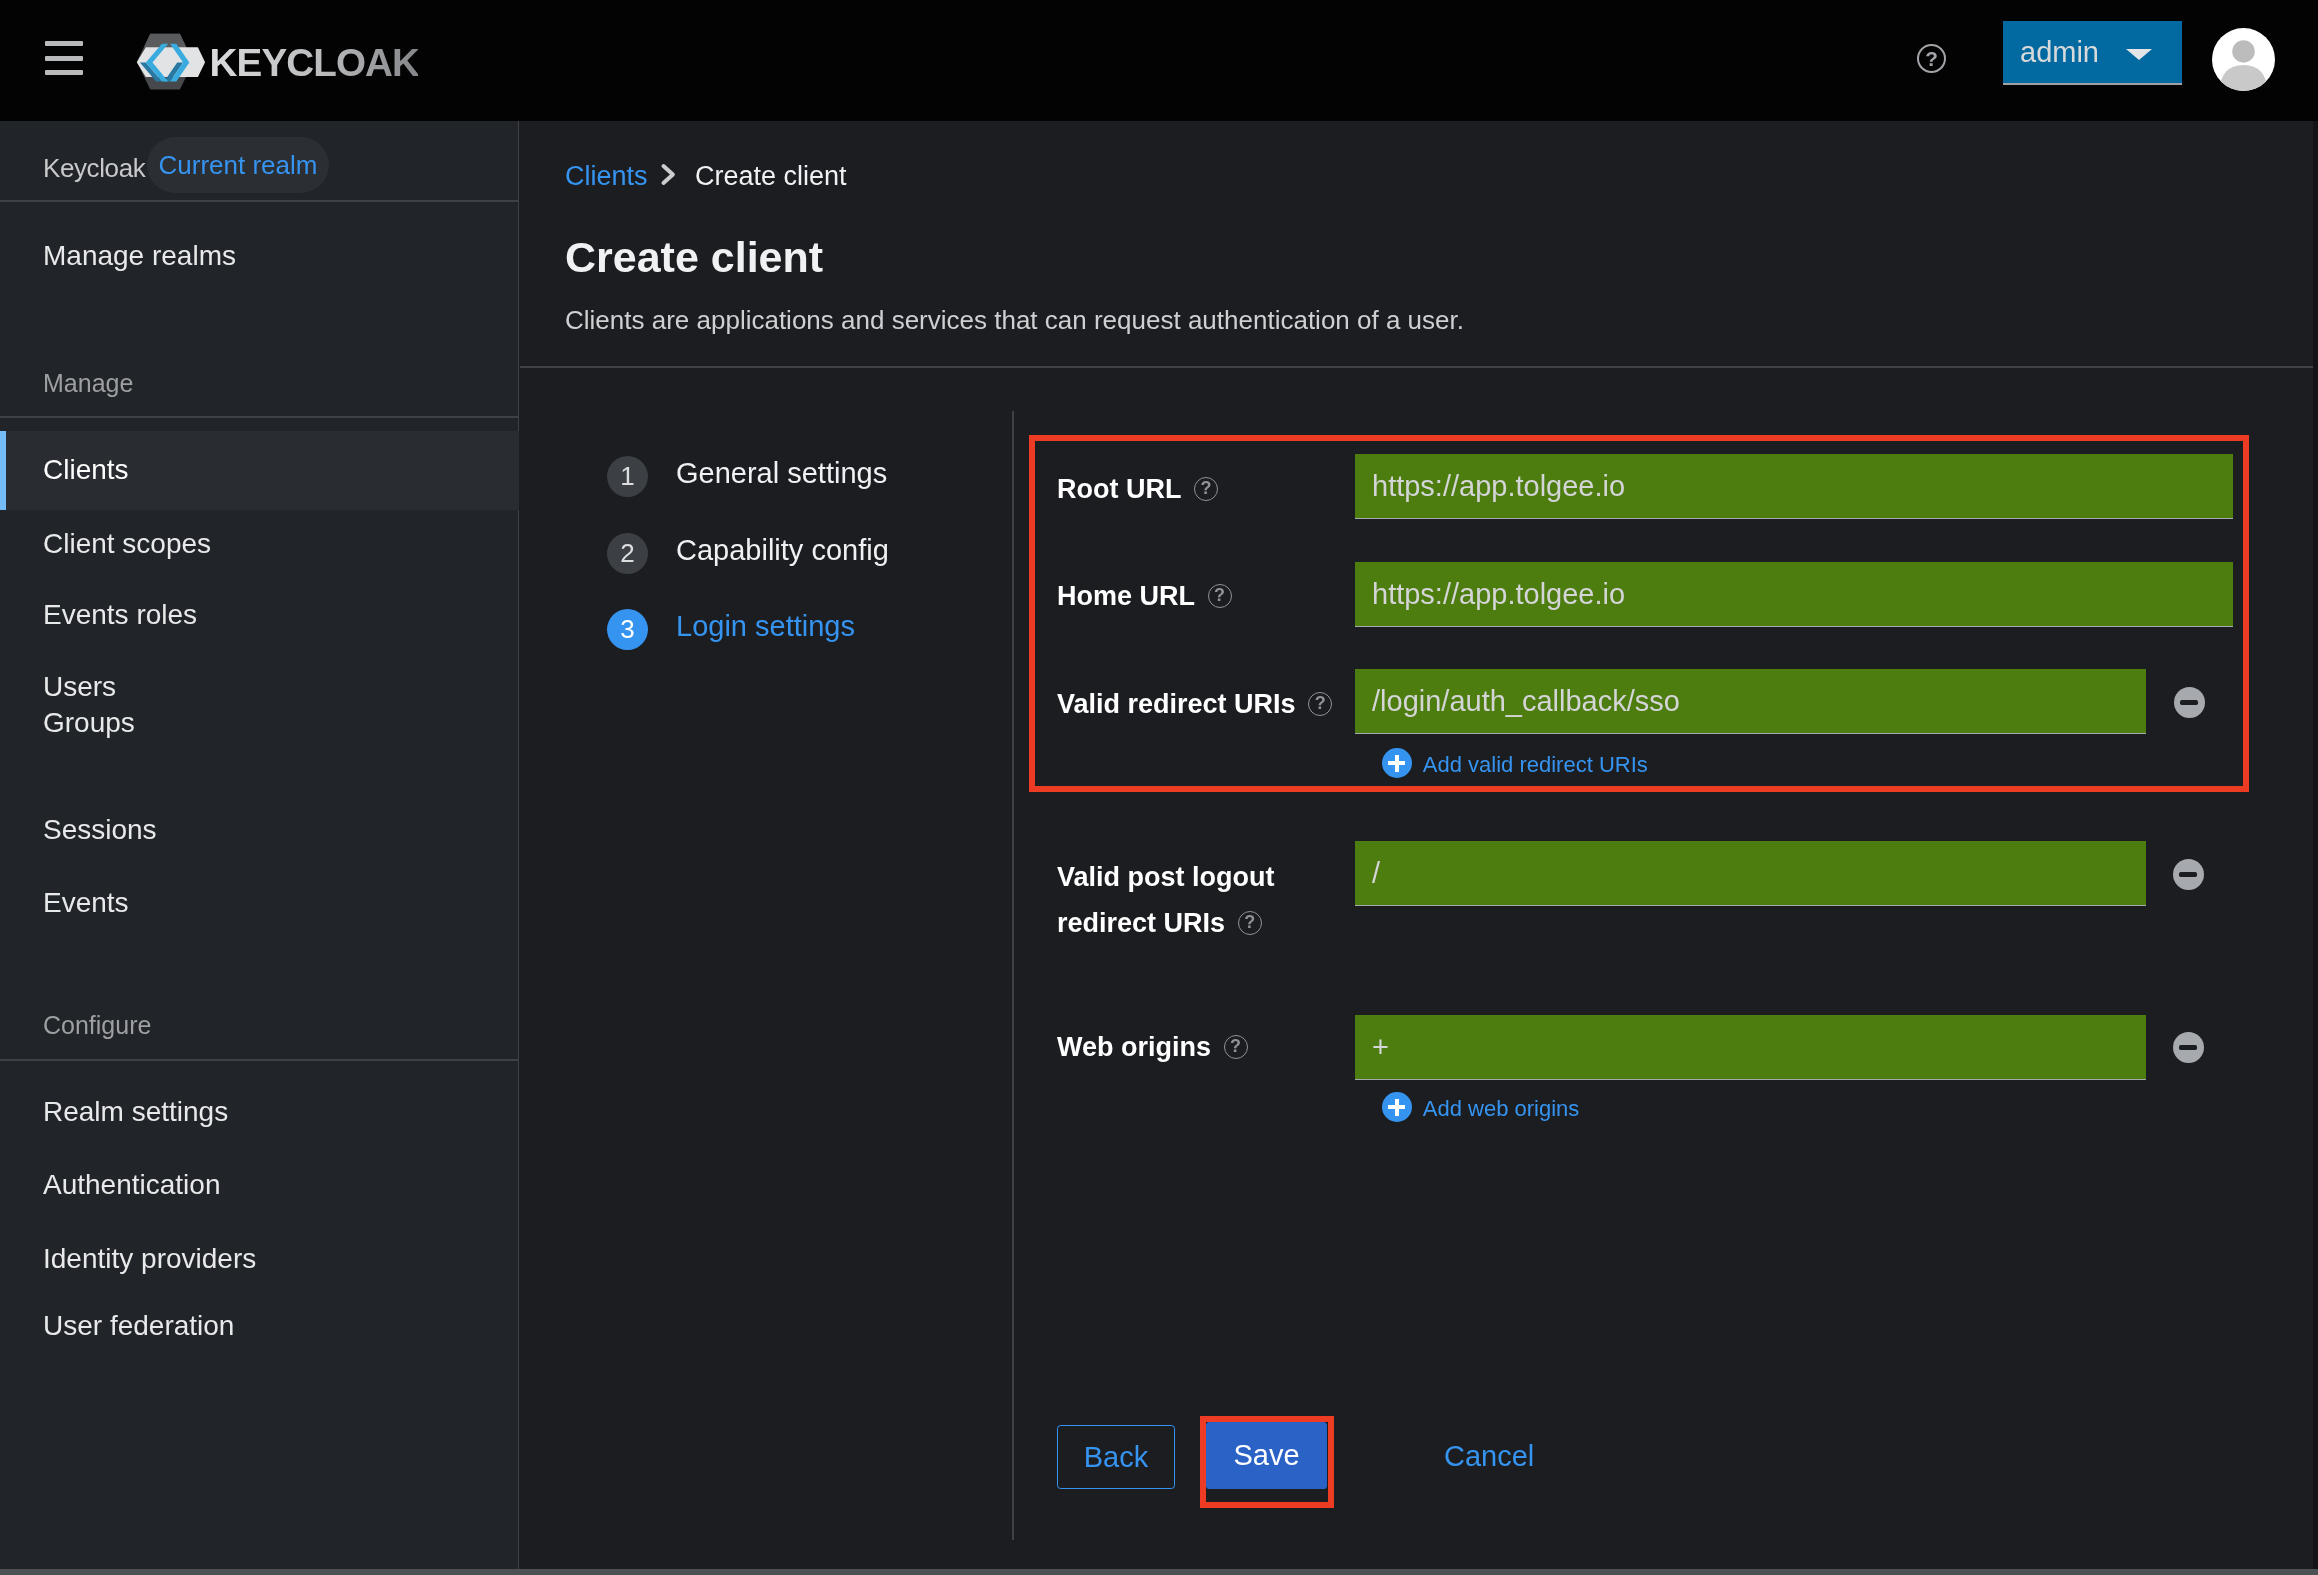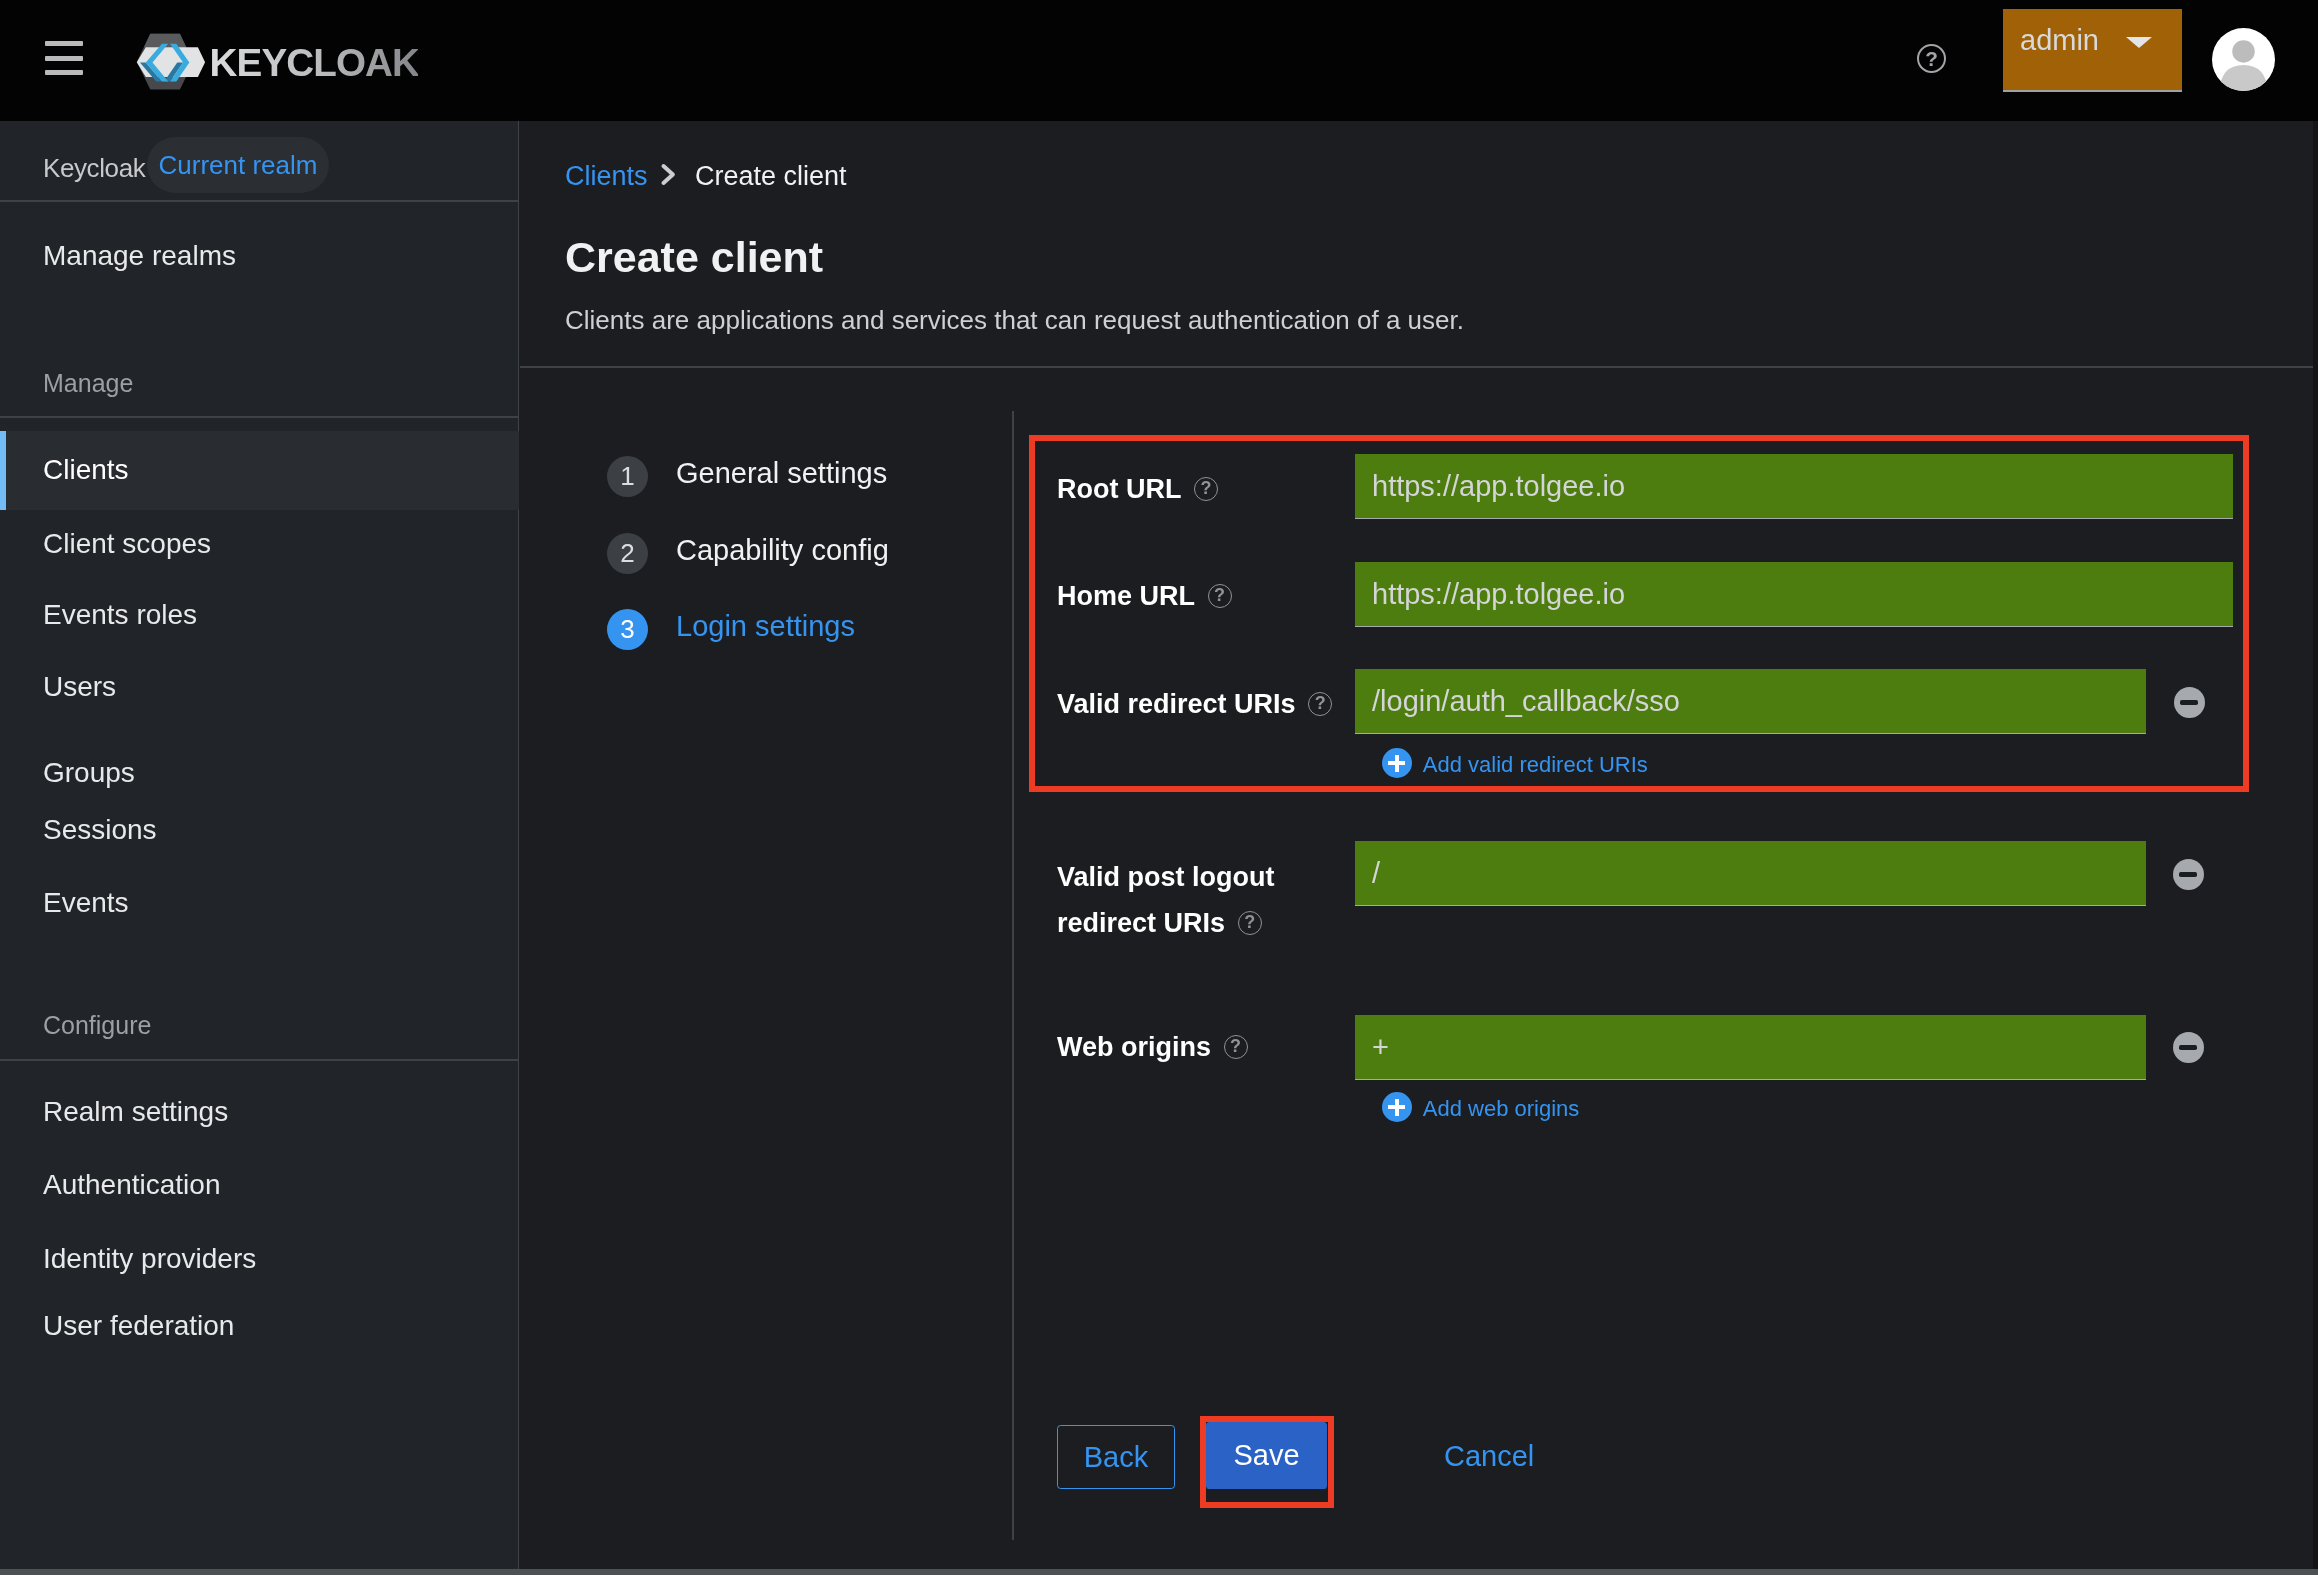--- a/index.html
+++ b/index.html
@@ -58,21 +58,21 @@
       <polygon points="12,18 70,18 78,34.5 70,51 12,51 2,34.5" fill="#e2e3e4"></polygon>
       <polygon points="5.5,35 12,35 30,56 23.5,56" fill="#2878a2"></polygon>
       <polygon points="47,35 53.5,35 39,56 32.5,56" fill="#2878a2"></polygon>
       <polygon points="30,14 37,14 19.5,35 37,56 30,56 12,35" fill="#3aabdf"></polygon>
       <polygon points="39,14 46,14 60.5,35 46,56 39,56 53.5,35" fill="#3aabdf"></polygon>
       <text x="83" y="50" font-family="Liberation Sans, sans-serif" font-size="43" font-weight="bold" letter-spacing="-1" fill="url(#kcg)">KEYCLOAK</text>
     </svg>
 
     <div class="abs" style="left:1917px; top:44px; width:29px; height:29px; border:2.7px solid #a2a4a7; border-radius:50%; color:#a2a4a7; font-size:20.7px; font-weight:bold; text-align:center; line-height:25px;">?</div>
 
-    <div class="abs" style="left:2003px; top:9px; width:179px; height:83px; background:#a16207; border-bottom:2.7px solid #9fa2a5;">
+    <div class="abs" style="left:2003px; top:21px; width:179px; height:64px; background:#0369a1; border-bottom:2.7px solid #9fa2a5;">
       <span class="abs" style="left:17px; top:15.3px; color:#d8d9da; font-size:29px;">admin</span>
       <div class="abs" style="left:123px; top:28px; width:0; height:0; border-left:13.5px solid transparent; border-right:13.5px solid transparent; border-top:11.7px solid #e4e5e6;"></div>
     </div>
 
     <svg class="abs" style="left:2212px; top:28px;" width="63" height="63" viewBox="0 0 70 70">
       <defs>
           <clipPath id="avc">
             <circle cx="35" cy="35" r="35"></circle>
           </clipPath>
         </defs>
@@ -92,21 +92,21 @@
     <div class="sdiv" style="top:79px;"></div>
     <span class="sideitem" style="top:119px;">Manage realms</span>
     <span class="grouplbl" style="top:248px;">Manage</span>
     <div class="sdiv" style="top:295px;"></div>
     <div class="abs" style="left:0; top:310px; width:519px; height:79px; background:#292c31; border-left:6.3px solid #73bcf7;">
       <span style="position:absolute; left:37px; top:23.4px; color:#fff; font-size:28px;">Clients</span>
     </div>
     <span class="sideitem" style="top:407px;">Client scopes</span>
     <span class="sideitem" style="top:478px;">Events roles</span>
     <span class="sideitem" style="top:550px;">Users</span>
-    <span class="sideitem" style="top:636px;">Groups</span>
+    <span class="sideitem" style="top:586px;">Groups</span>
     <span class="sideitem" style="top:693px;">Sessions</span>
     <span class="sideitem" style="top:766px;">Events</span>
     <span class="grouplbl" style="top:890px;">Configure</span>
     <div class="sdiv" style="top:938px;"></div>
     <span class="sideitem" style="top:975px;">Realm settings</span>
     <span class="sideitem" style="top:1048px;">Authentication</span>
     <span class="sideitem" style="top:1122px;">Identity providers</span>
     <span class="sideitem" style="top:1189px;">User federation</span>
   </div>
 

